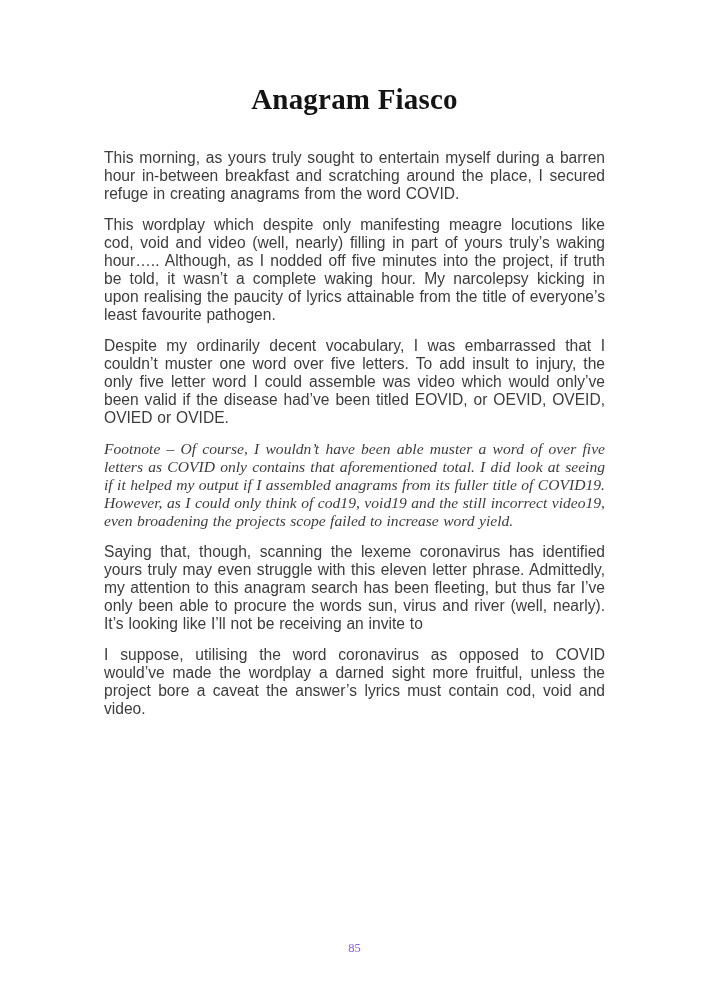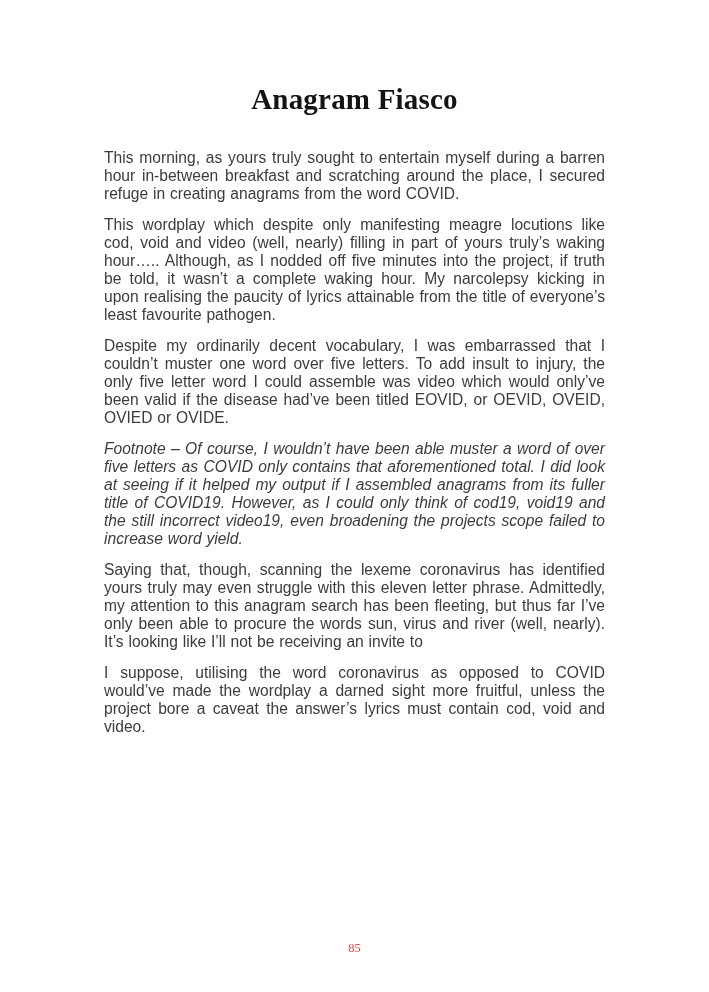--- a/index.html
+++ b/index.html
@@ -30,30 +30,31 @@
   .para {
     font-size: 15.6px;
     line-height: 18px;
     text-align: justify;
     color: #3c3c3c;
     margin: 0 0 13px 0;
     word-spacing: 0.5px;
   }
   .para.italic {
     font-style: italic;
+    font-family: Liberation Serif, serif;
   }
   .page-number {
     position: absolute;
     left: 0;
     right: 0;
     bottom: 36px;
     text-align: center;
     font-family: "Liberation Serif", "DejaVu Serif", serif;
     font-size: 12.5px;
-    color: #ef4444;
+    color: #8b5cf6;
   }
 </style>
 </head>
 <body>
 
 <div class="page">
 
   <h1 class="title">Anagram Fiasco</h1>
 
   <p class="para">This morning, as yours truly sought to entertain myself during a barren hour in-between breakfast and scratching around the place, I secured refuge in creating anagrams from the word COVID.</p>

